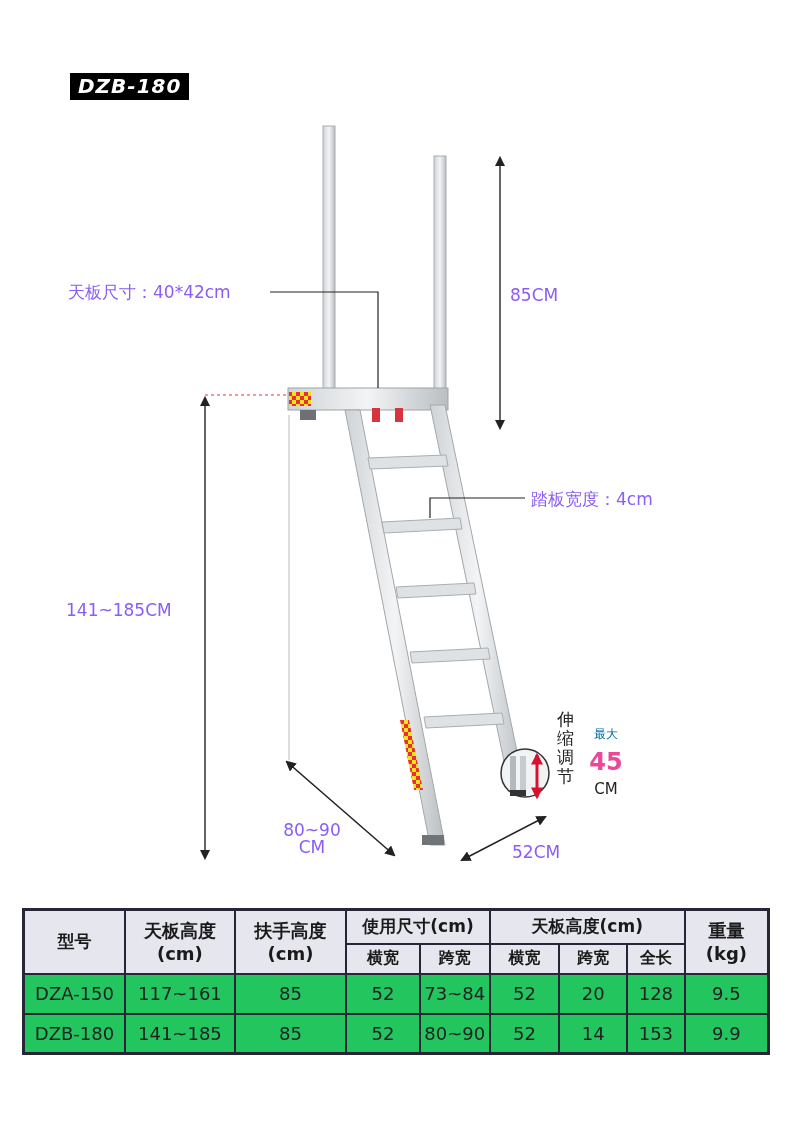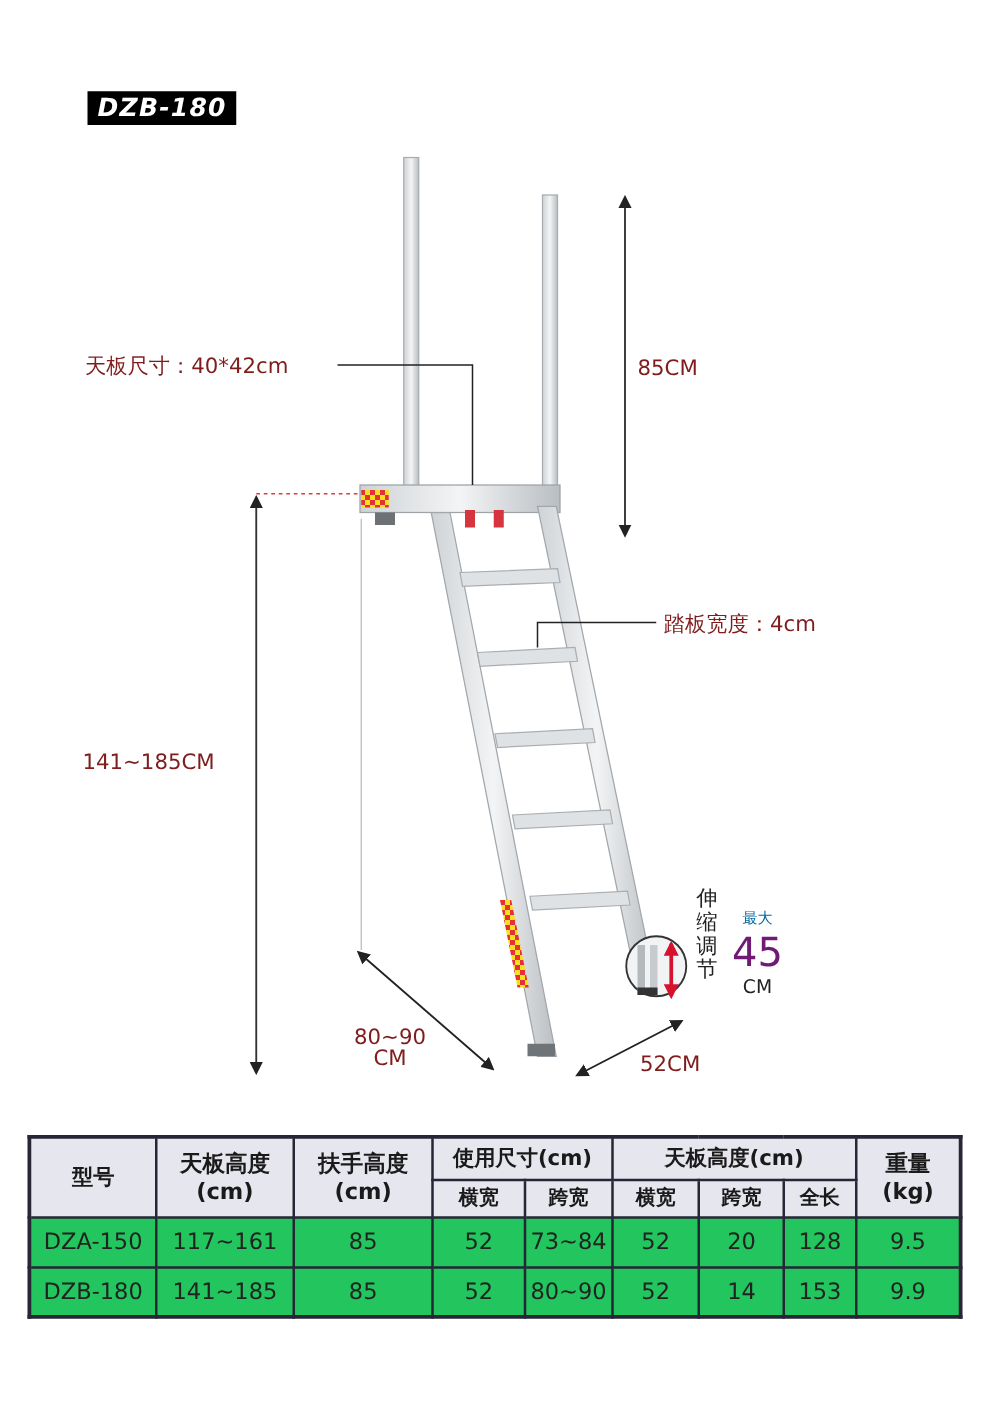--- a/index.html
+++ b/index.html
@@ -6,29 +6,29 @@
   body {
     width: 790px; height: 1128px; background: #ffffff; position: relative; overflow: hidden;
     font-family: "DejaVu Sans", "Liberation Sans", sans-serif; color: #222;
   }
   .model-badge {
     position: absolute; left: 70px; top: 73px; height: 27px; padding: 0 8px;
     background: #000; color: #fff; font-style: italic; font-weight: bold;
     font-size: 20px; line-height: 27px; letter-spacing: 1px;
     font-family: "DejaVu Sans", sans-serif;
   }
-  .label { position: absolute; font-size: 17px; color: #7f1d1d; white-space: nowrap; }
+  .label { position: absolute; font-size: 17px; color: #8b5cf6; white-space: nowrap; }
   .svg-layer { position: absolute; left: 0; top: 0; }
   .stretch {
     position: absolute; left: 557px; top: 710px; width: 20px; font-size: 17px;
     line-height: 19px; color: #222; word-break: break-all;
   }
   .max-block { position: absolute; left: 584px; top: 724px; width: 44px; text-align: center; }
   .max-top { font-size: 12px; color: #0369a1; line-height: 20px; }
-  .max-num { font-size: 32px; color: #701a75; font-weight: normal; line-height: 36px; }
+  .max-num { font-size: 24px; color: #ec4899; font-weight: bold; line-height: 36px; }
   .max-unit { font-size: 15px; color: #222; line-height: 18px; }
 
   table.spec {
     position: absolute; left: 22px; top: 908px; width: 748px;
     border-collapse: collapse; border: 3px solid #262636;
     font-family: "DejaVu Sans", sans-serif;
   }
   table.spec th, table.spec td {
     border: 2px solid #262636; text-align: center; vertical-align: middle;
   }

